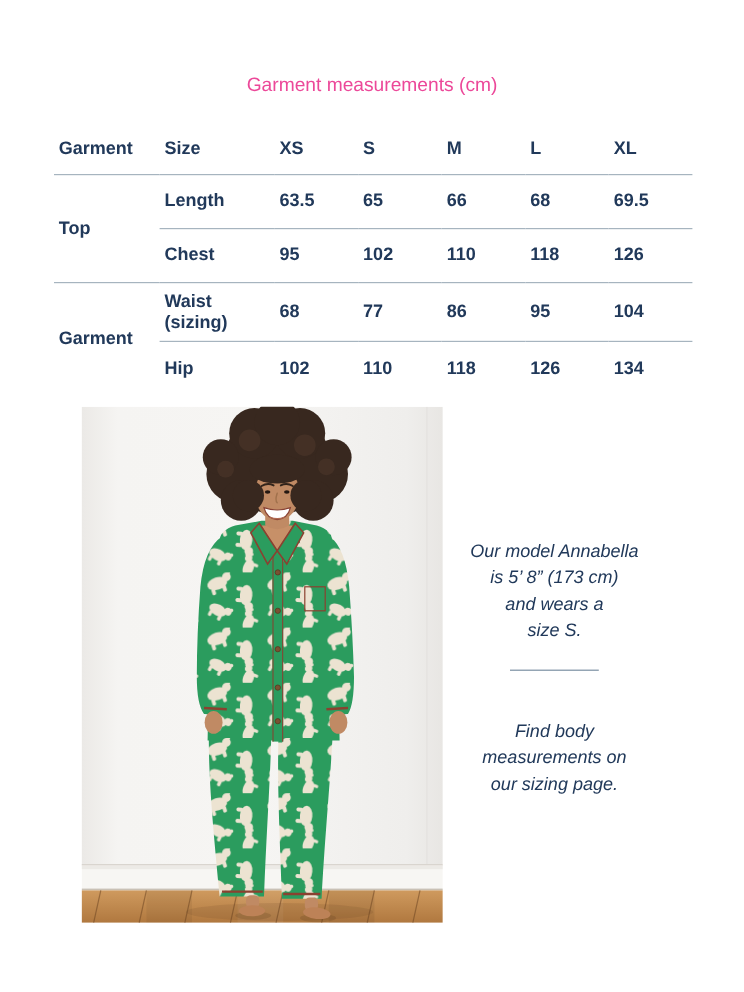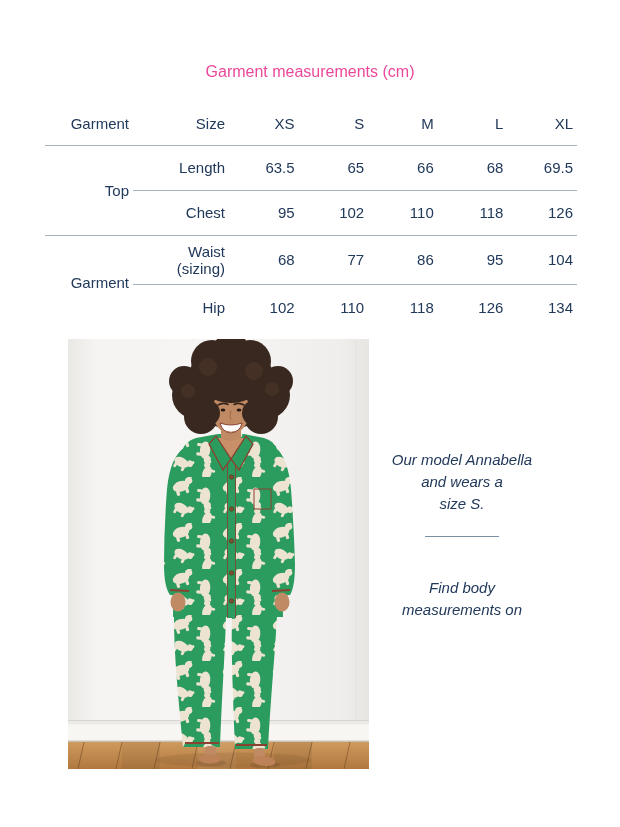--- a/index.html
+++ b/index.html
@@ -11,21 +11,21 @@
   .page-title{
     position:absolute;top:62px;left:0;width:620px;
     text-align:center;font-size:16px;line-height:20px;color:#ec4899;
   }
   table.size-table{
     position:absolute;top:103px;left:45px;width:532px;
     border-collapse:collapse;table-layout:fixed;
     font-size:15px;color:#21395a;
   }
   table.size-table th, table.size-table td{
-    font-weight:400;text-align:right;vertical-align:middle;
+    font-weight:700;text-align:left;vertical-align:middle;
     padding:0 4px;line-height:17px;
   }
   table.size-table thead tr{height:42px;}
   tr.row-h45{height:45px;}
   tr.row-h49{height:49px;}
   tr.row-h46{height:46px;}
   .bb{border-bottom:1px solid #a6b4bf;}
   .hdr{border-bottom:1px solid #a6b4bf;}
   .model-info{
     position:absolute;left:352px;top:449px;width:220px;
@@ -264,20 +264,22 @@
         <path d="M163,72 Q161,78 163,80" fill="none" stroke="#a0714c" stroke-width="1.2" stroke-linecap="round"></path>
         <path d="M152,84 Q163,88 174,84 Q172,93 163,94 Q154,93 152,84 Z" fill="#ffffff" stroke="#8a4436" stroke-width="1"></path>
         <path d="M157,92 Q163,94.5 169,92" fill="none" stroke="#b06a52" stroke-width="1"></path>
       </g>
     </g>
   </svg>
 </div>
 
 <div class="model-info">
   <div>Our model Annabella</div>
+  <div>is 5’ 8” (173 cm)</div>
   <div>and wears a</div>
   <div>size S.</div>
   <div class="divider"></div>
   <div class="note-block">
     <div>Find body</div>
     <div>measurements on</div>
+    <div>our sizing page.</div>
   </div>
 </div>
 
 </body></html>

